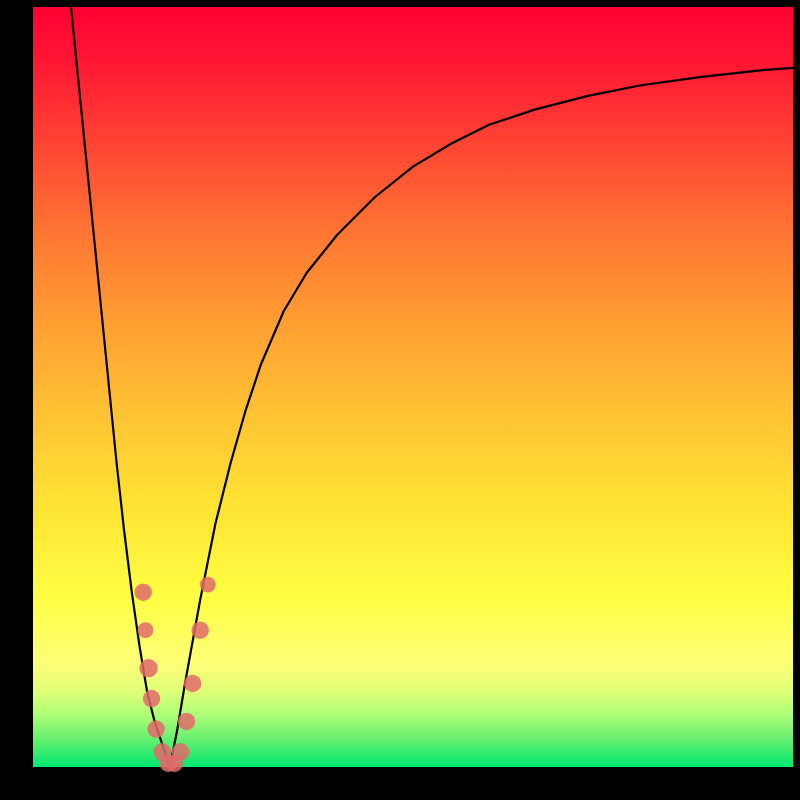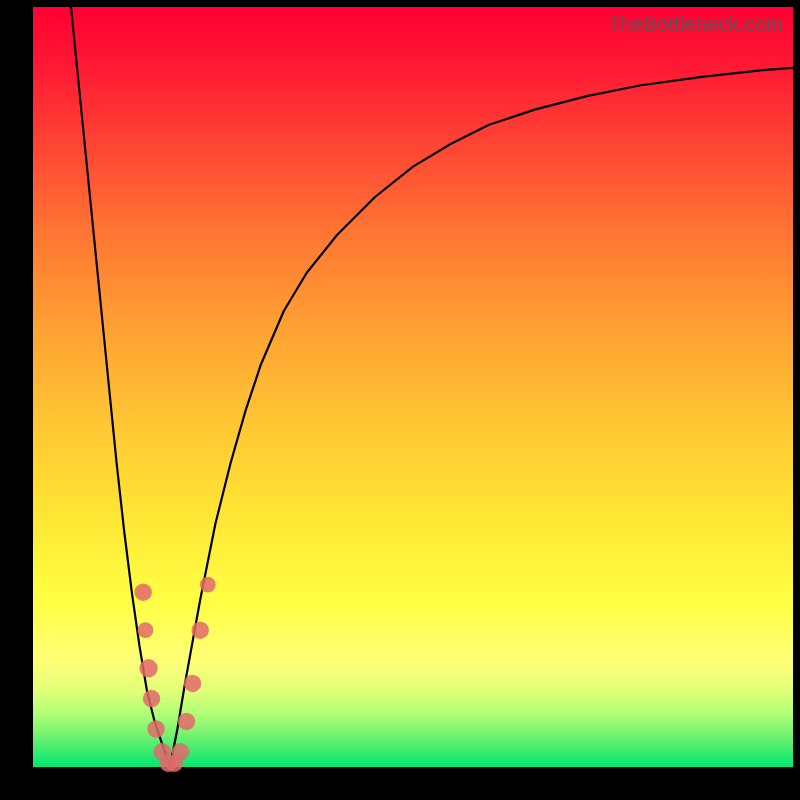--- a/index.html
+++ b/index.html
@@ -56,21 +56,20 @@
     width: 760px;
     height: 760px;
     overflow: visible;
   }
 </style>
 </head>
 <body>
 
 <div class="frame">
   <div class="plot">
-    <div class="watermark">TheBottleneck.com</div>
     <svg class="curve" viewBox="0 0 760 760" preserveAspectRatio="none">
       <g id="curve-group">
           <path d="M38.00 0.00 L45.60 76.00 L53.20 152.00 L60.80 228.00 L68.40 304.00 L76.00 380.00 L83.60 456.00 L91.20 524.40 L98.80 585.20 L106.40 638.40 L114.00 684.00 L121.60 714.40 L129.20 737.20 L136.80 760.00" fill="none" stroke="#000" stroke-width="2.2" stroke-linecap="round" stroke-linejoin="round"></path>
           <path d="M136.80 760.00 L144.40 722.00 L152.00 676.40 L167.20 592.80 L182.40 516.80 L197.60 456.00 L212.80 402.80 L228.00 357.20 L250.80 304.00 L273.60 266.00 L304.00 228.00 L342.00 190.00 L380.00 159.60 L418.00 136.80 L456.00 117.80 L501.60 102.60 L554.80 88.92 L608.00 78.28 L668.80 69.92 L729.60 63.08 L760.00 60.80" fill="none" stroke="#000" stroke-width="2.2" stroke-linecap="round" stroke-linejoin="round"></path>
         </g>
       <g id="marker-group">
           <circle cx="110.20" cy="585.20" r="8.73" fill="#e26a6a" fill-opacity="0.85"></circle>
           <circle cx="112.48" cy="623.20" r="7.90" fill="#e26a6a" fill-opacity="0.85"></circle>
           <circle cx="115.52" cy="661.20" r="9.15" fill="#e26a6a" fill-opacity="0.85"></circle>
           <circle cx="118.56" cy="691.60" r="8.73" fill="#e26a6a" fill-opacity="0.85"></circle>

